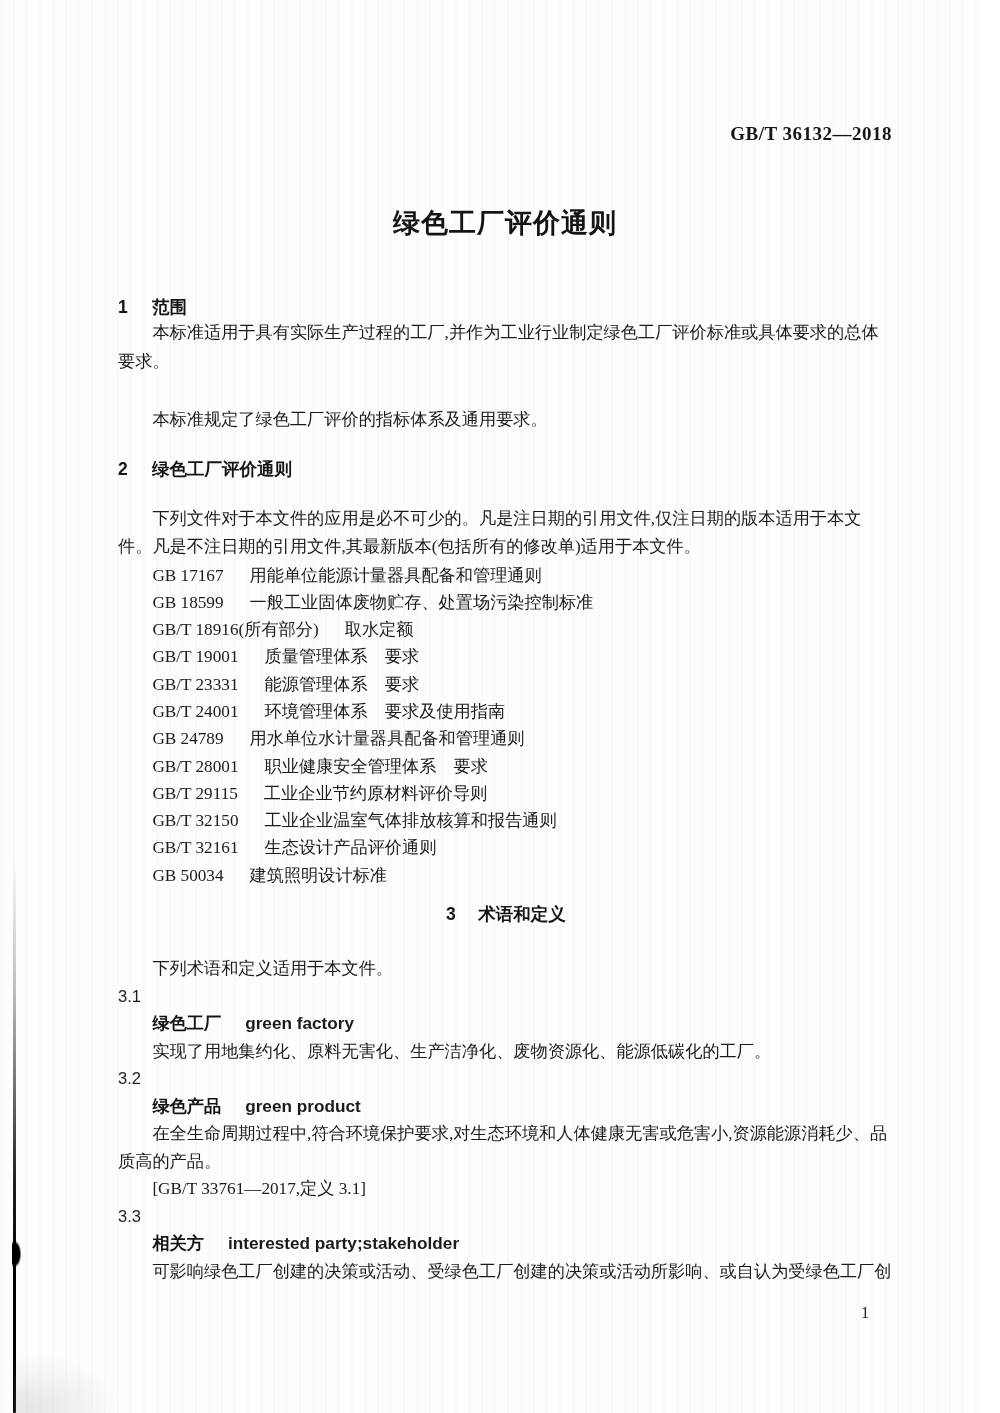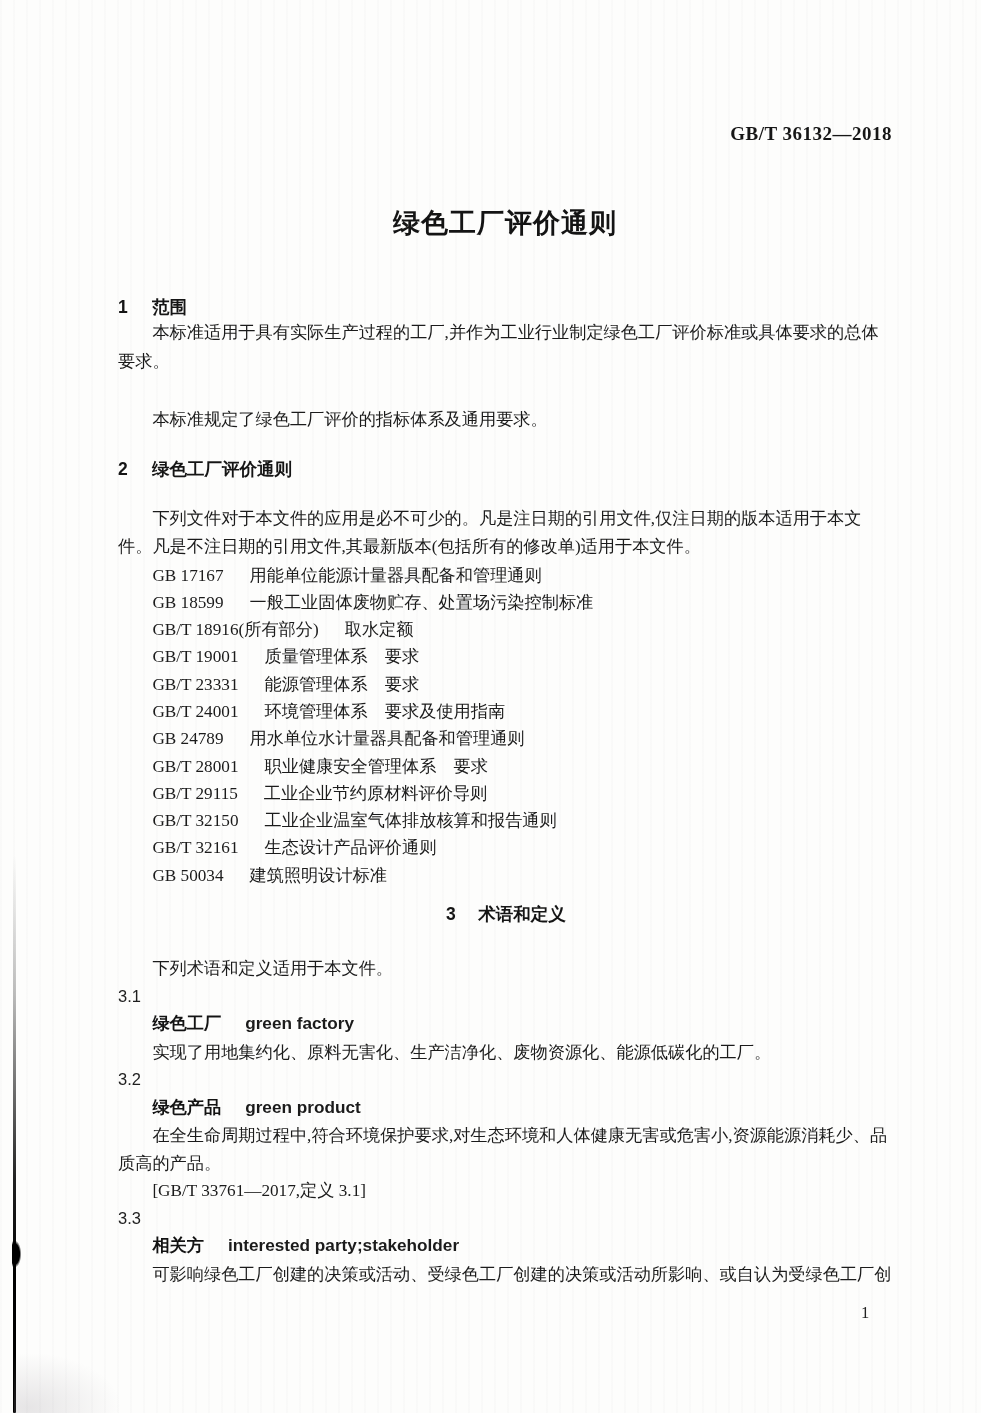--- a/index.html
+++ b/index.html
@@ -43,21 +43,21 @@
   .refs{line-height:27.3px;}
   .ref-item{padding-left:2em;}
   .ref-code{margin-right:26px;white-space:nowrap;}
   .terms{line-height:27.5px;}
   .term-number{
     font-family:"Liberation Sans","DejaVu Sans",sans-serif;
     font-size:16.5px;color:#1e1e1e;
   }
   .term-name{padding-left:2em;font-weight:bold;}
   .term-name .zh{
-    font-family:Liberation Mono, monospace;
+    font-family:Liberation Sans, sans-serif;
     margin-right:24px;color:#131313;
   }
   .term-name .en{font-family:Liberation Sans, sans-serif;}
   .term-def{text-indent:2em;}
   .term-def.nowrap{white-space:nowrap;}
   .term-source{text-indent:2em;}
   .page-number{
     position:absolute;left:861px;top:1301px;font-size:16.5px;line-height:24px;color:#222;
   }
   

